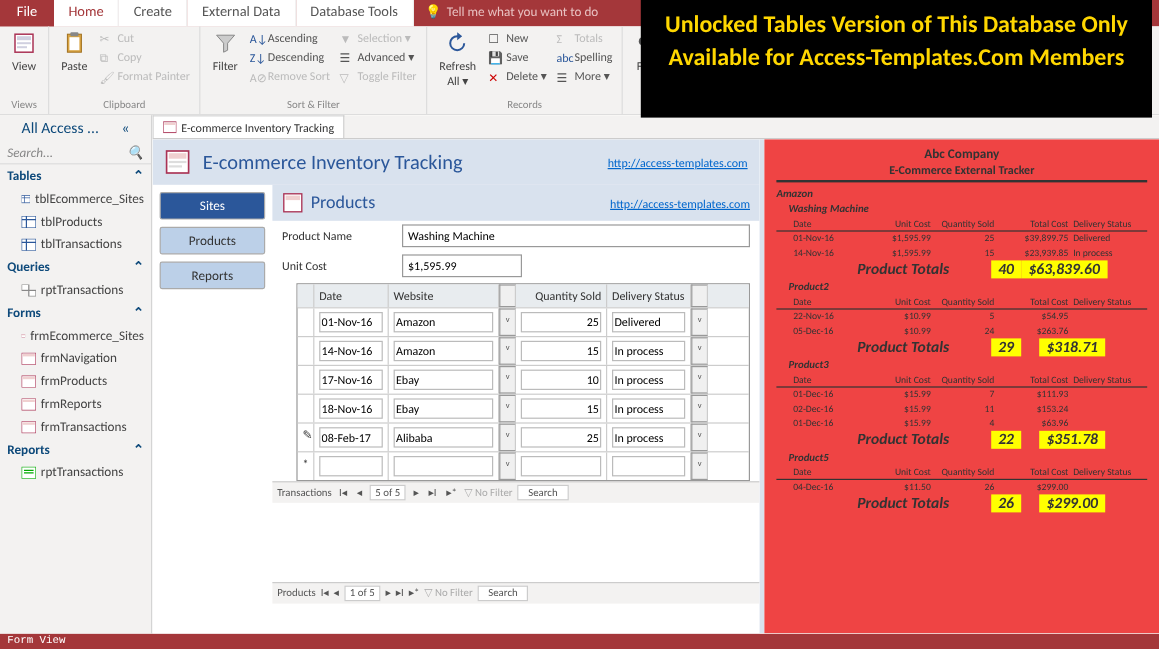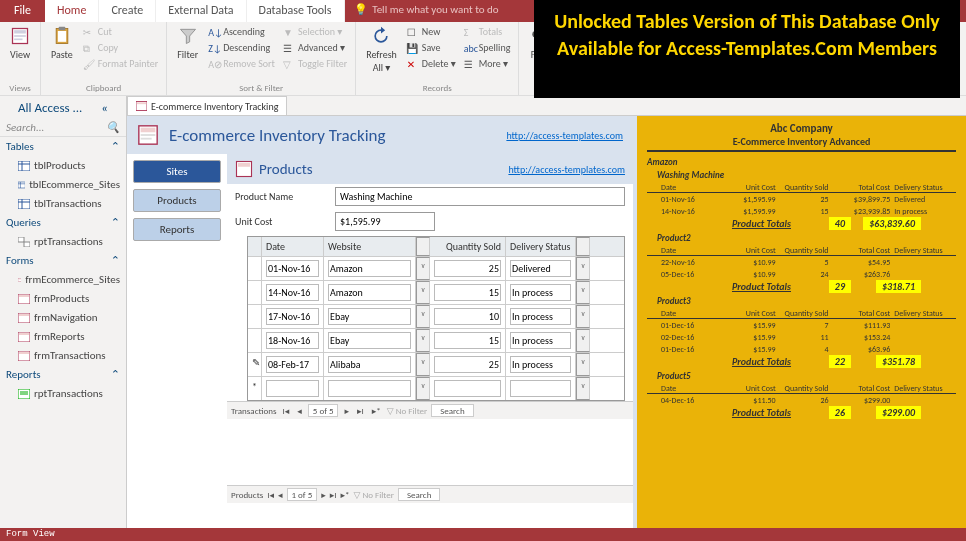--- a/index.html
+++ b/index.html
@@ -18,21 +18,21 @@
 .ribbon-btn-big { display: flex; flex-direction: column; align-items: center; padding: 2px 4px; font-size: 10px; color: #444; gap: 2px; }
 .ribbon-btn-big svg, .ribbon-btn-big .icon { width: 20px; height: 20px; }
 .ribbon-stack { display: flex; flex-direction: column; gap: 1px; }
 .ribbon-item-s { font-size: 10px; color: #555; padding: 1px 2px; display: flex; align-items: center; gap: 3px; }
 .ribbon-item-s .ic { width: 12px; height: 12px; display: inline-flex; }
 .disabled { color: #bbb; }
 .main-area { display: flex; height: 432px; }
 .nav-pane { width: 127px; background: #f3f2f1; border-right: 1px solid #ccc; font-size: 11px; }
 .nav-header { display: flex; justify-content: space-between; padding: 4px 18px; font-size: 13px; color: #0e4a7b; }
 .nav-search { font-style: italic; color: #888; padding: 2px 6px; display: flex; justify-content: space-between; border-bottom: 1px solid #ddd; }
-.nav-section { color: #0e4a7b; font-weight: normal; padding: 3px 6px; display: flex; justify-content: space-between; gap: 42px; }
+.nav-section { color: #0e4a7b; font-weight: bold; padding: 3px 6px; display: flex; justify-content: space-between; gap: 42px; }
 .nav-item { padding: 3px 6px 3px 18px; color: #444; display: flex; align-items: center; gap: 4px; }
 .nav-item .obj-ic { width: 12px; height: 10px; }
 .content-area { flex: 1; background: #fff; display: flex; flex-direction: column; overflow: hidden; }
 .doc-tab-bar { height: 20px; background: #f3f2f1; border-bottom: 1px solid #ccc; display: flex; }
 .doc-tab { background: #fff; border: 1px solid #ccc; border-bottom: none; padding: 2px 8px; font-size: 10px; display: flex; gap: 4px; align-items: center; }
 .content-body { flex: 1; display: flex; overflow: hidden; }
 .form-wrap { width: 510px; border-right: 4px solid #d9e2ee; overflow: hidden; }
 .form-header { background: #d9e2ee; padding: 8px 10px; display: flex; align-items: center; gap: 10px; }
 .form-header .ic { width: 22px; height: 22px; }
 .form-title { color: #2b579a; font-size: 17px; font-weight: normal; flex: 1; }
@@ -54,28 +54,28 @@
 .col-sel { width: 14px; }
 .col-date { width: 62px; }
 .col-web { width: 92px; border-right: none; }
 .col-dd { width: 14px; background: #f0f0f0; border: 1px solid #999; text-align: center; font-size: 7px; line-height: 10px; color: #555; }
 .col-qty { width: 76px; text-align: right; }
 .col-status { width: 70px; border-right: none; }
 .grid-row { display: flex; font-size: 10px; border-top: 1px solid #ccc; align-items: stretch; }
 .grid-row input { border: 1px solid #bbb; width: 100%; font-size: 10px; padding: 1px; }
 .rec-nav { background: #f3f2f1; border-top: 1px solid #ccc; padding: 2px 4px; font-size: 9px; color: #555; display: flex; gap: 4px; align-items: center; }
 .rec-nav .nav-btn { padding: 0 2px; color: #555; }
-.report-wrap { flex: 1; background: #eab308; font-size: 9px; padding: 6px 10px; overflow: hidden; }
+.report-wrap { flex: 1; background: #ef4444; font-size: 9px; padding: 6px 10px; overflow: hidden; }
 .rpt-company { text-align: center; font-weight: bold; font-size: 11px; }
 .rpt-title { text-align: center; font-weight: bold; font-size: 10px; border-bottom: 2px solid #333; padding-bottom: 2px; margin-bottom: 4px; }
 .rpt-website { font-style: italic; font-weight: bold; }
 .rpt-product { font-style: italic; font-weight: bold; margin-left: 10px; margin-top: 2px; }
 .rpt-tbl-head { display: flex; border-bottom: 1px solid #333; margin-top: 2px; font-size: 8px; }
 .rpt-tbl-row { display: flex; font-size: 8px; padding: 1px 0; }
-.rpt-tbl-total { display: flex; font-weight: bold; font-style: italic; font-size: 10px; text-decoration: underline; }
+.rpt-tbl-total { display: flex; font-weight: bold; font-style: italic; font-size: 13px; }
 .rc-date { width: 70px; margin-left: 14px; }
 .rc-cost { width: 60px; text-align: right; }
 .rc-qty { width: 60px; text-align: right; }
 .rc-total { width: 70px; text-align: right; }
 .rc-dstat { width: 70px; margin-left: 4px; }
 .hl { background: #ffff00; display: inline-block; padding: 0 6px; }
 .status-bar { height: 30px; background: #a4373a; color: #fff; font-size: 9px; padding: 1px 6px; font-family: Liberation Mono, monospace; }
 .footer-nav { background: #f3f2f1; border-top: 1px solid #ccc; padding: 2px 4px; font-size: 9px; color: #555; display: flex; gap: 4px; align-items: center; margin-top: 66px; }
 </style>
 </head>
@@ -256,29 +256,29 @@
     <div class="nav-section">
         <span>Tables</span>
         <span>⌃</span>
       </div>
     <div class="nav-item">
         <svg class="obj-ic" viewBox="0 0 12 10">
           <rect width="12" height="10" fill="#fff" stroke="#2b579a"></rect>
           <line x1="0" y1="3" x2="12" y2="3" stroke="#2b579a"></line>
           <line x1="4" y1="0" x2="4" y2="10" stroke="#2b579a"></line>
         </svg>
-        <span>tblProducts</span>
+        <span>tblEcommerce_Sites</span>
       </div>
     <div class="nav-item">
         <svg class="obj-ic" viewBox="0 0 12 10">
           <rect width="12" height="10" fill="#fff" stroke="#2b579a"></rect>
           <line x1="0" y1="3" x2="12" y2="3" stroke="#2b579a"></line>
           <line x1="4" y1="0" x2="4" y2="10" stroke="#2b579a"></line>
         </svg>
-        <span>tblEcommerce_Sites</span>
+        <span>tblProducts</span>
       </div>
     <div class="nav-item">
         <svg class="obj-ic" viewBox="0 0 12 10">
           <rect width="12" height="10" fill="#fff" stroke="#2b579a"></rect>
           <line x1="0" y1="3" x2="12" y2="3" stroke="#2b579a"></line>
           <line x1="4" y1="0" x2="4" y2="10" stroke="#2b579a"></line>
         </svg>
         <span>tblTransactions</span>
       </div>
     <div class="nav-section">
@@ -301,28 +301,28 @@
           <rect width="12" height="10" fill="#fff" stroke="#a35"></rect>
           <rect x="1" y="1" width="10" height="2" fill="#f0d0d0"></rect>
         </svg>
         <span>frmEcommerce_Sites</span>
       </div>
     <div class="nav-item">
         <svg class="obj-ic" viewBox="0 0 12 10">
           <rect width="12" height="10" fill="#fff" stroke="#a35"></rect>
           <rect x="1" y="1" width="10" height="2" fill="#f0d0d0"></rect>
         </svg>
-        <span>frmProducts</span>
+        <span>frmNavigation</span>
       </div>
     <div class="nav-item">
         <svg class="obj-ic" viewBox="0 0 12 10">
           <rect width="12" height="10" fill="#fff" stroke="#a35"></rect>
           <rect x="1" y="1" width="10" height="2" fill="#f0d0d0"></rect>
         </svg>
-        <span>frmNavigation</span>
+        <span>frmProducts</span>
       </div>
     <div class="nav-item">
         <svg class="obj-ic" viewBox="0 0 12 10">
           <rect width="12" height="10" fill="#fff" stroke="#a35"></rect>
           <rect x="1" y="1" width="10" height="2" fill="#f0d0d0"></rect>
         </svg>
         <span>frmReports</span>
       </div>
     <div class="nav-item">
         <svg class="obj-ic" viewBox="0 0 12 10">
@@ -478,21 +478,21 @@
               <span class="nav-btn">▸*</span>
               <span style="color:#aaa">▽ <span>No Filter</span></span>
               <span style="border:1px solid #ccc;padding:0 8px;background:#fff">Search</span>
             </div>
           </div>
         </div>
       </div>
 
       <div class="report-wrap">
         <div class="rpt-company">Abc Company</div>
-        <div class="rpt-title">E-Commerce Inventory Advanced</div>
+        <div class="rpt-title">E-Commerce External Tracker</div>
         <div class="rpt-website">Amazon</div>
         <div id="rpt-body">
             <div class="rpt-product">Washing Machine</div>
             <div class="rpt-tbl-head">
               <div class="rc-date">Date</div>
               <div class="rc-cost">Unit Cost</div>
               <div class="rc-qty">Quantity Sold</div>
               <div class="rc-total">Total Cost</div>
               <div class="rc-dstat">Delivery Status</div>
             </div>

